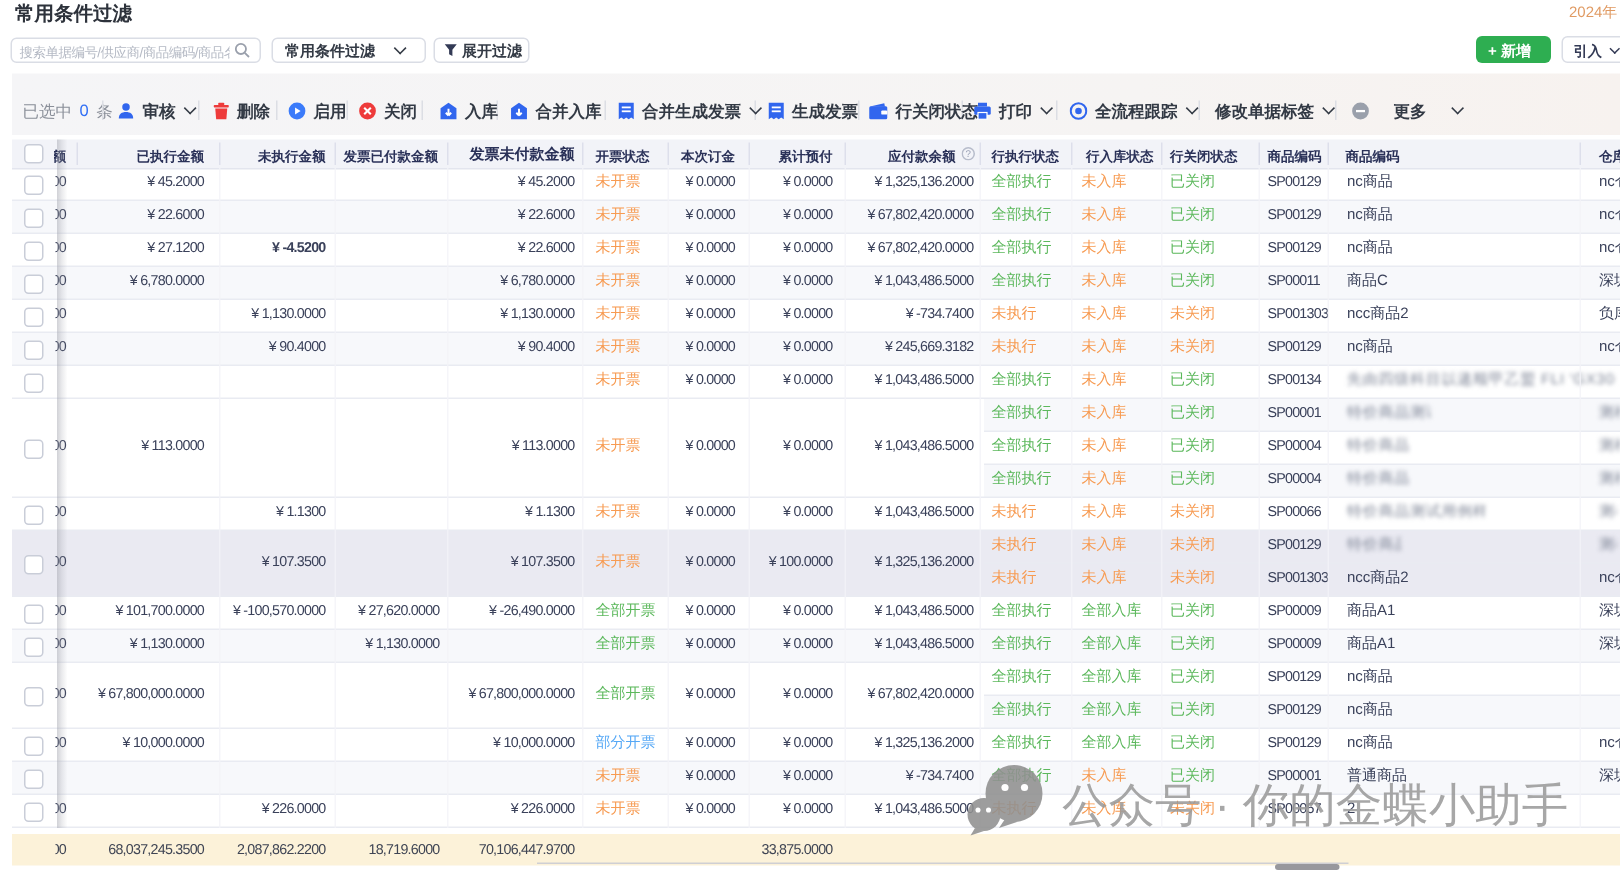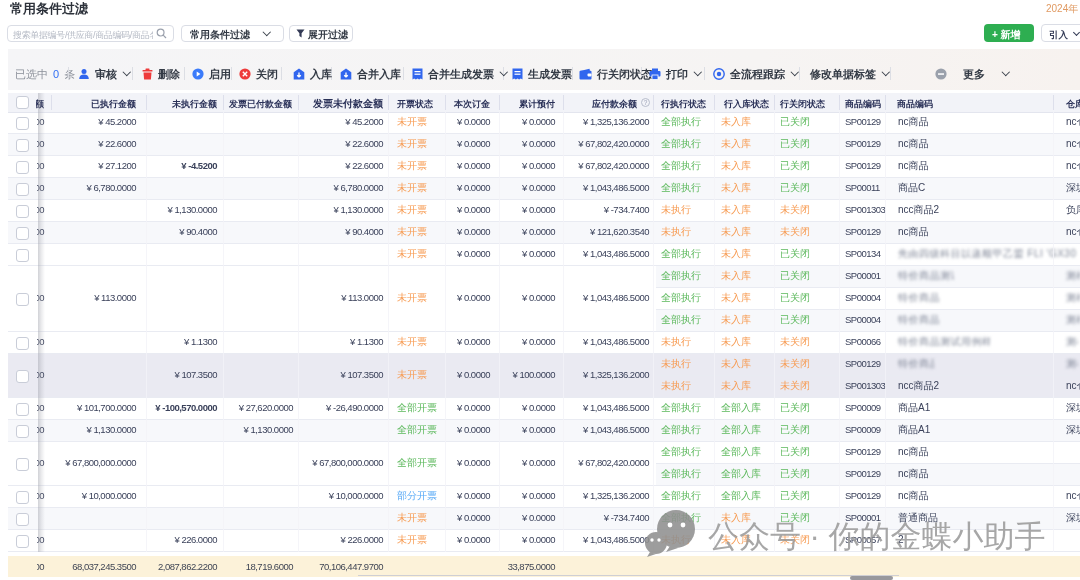--- a/index.html
+++ b/index.html
@@ -137,21 +137,21 @@
         <circle cx="6" cy="6" r="5.2" fill="none" stroke="#3166ee" stroke-width="1.4"></circle>
         <circle cx="6" cy="6" r="2.2" fill="#3166ee"></circle>
       </svg>
       <span>全流程跟踪</span>
       <span class="chev"></span>
     </div>
 <div class="tbi" style="left:810px;">
       <span>修改单据标签</span>
       <span class="chev"></span>
     </div>
-<div class="tbi" style="left:935px;gap:16px;">
+<div class="tbi" style="left:901px;gap:16px;">
       <svg width="12" height="12" viewBox="0 0 12 12">
         <circle cx="6" cy="6" r="5.6" fill="#9aa0ab"></circle>
         <rect x="3" y="5.3" width="6" height="1.5" fill="#fff"></rect>
       </svg>
       <span>更多</span>
       <span class="chev"></span>
     </div>
 <div class="abs" style="left:8px;top:93px;width:1072px;height:19px;background:#f2f3f8;"></div>
 <div class="cbx" style="left:16px;top:96px;"></div>
 <div class="abs" style="left:36px;top:93px;width:10px;height:19px;overflow:hidden;">
@@ -291,21 +291,21 @@
 <div class="abs" style="left:8px;top:222px;width:1072px;height:22px;background:#f7f8fb;"></div>
 <div class="abs" style="left:8px;top:243px;width:1072px;height:1px;background:#e9ebf2;"></div>
 <div class="cbx" style="left:16px;top:226.5px;"></div>
 <div class="abs" style="left:37px;top:226.0px;width:9px;height:12px;overflow:hidden;">
       <div class="num" style="right:2px;top:0;color:#3a415a;font-size:9.5px;position:absolute;">00</div>
     </div>
 <div class="num" style="right:863px;top:226.0px;color:#3a415a;font-size:9.5px;font-weight:400;">¥ 90.4000</div>
 <div class="num" style="right:697px;top:226.0px;color:#3a415a;font-size:9.5px;font-weight:400;">¥ 90.4000</div>
 <div class="num" style="right:590px;top:226.0px;color:#3a415a;font-size:9.5px;font-weight:400;">¥ 0.0000</div>
 <div class="num" style="right:525px;top:226.0px;color:#3a415a;font-size:9.5px;font-weight:400;">¥ 0.0000</div>
-<div class="num" style="right:431px;top:226.0px;color:#3a415a;font-size:9.5px;font-weight:400;">¥ 121,620.3540</div>
+<div class="num" style="right:431px;top:226.0px;color:#3a415a;font-size:9.5px;font-weight:400;">¥ 245,669.3182</div>
 <div class="ct" style="left:397px;top:226.0px;color:#f79b52;font-size:10px;font-weight:400;">未开票</div>
 <div class="ct" style="left:661px;top:226.0px;color:#f79b52;font-size:10px;font-weight:400;">未执行</div>
 <div class="ct" style="left:721px;top:226.0px;color:#f79b52;font-size:10px;font-weight:400;">未入库</div>
 <div class="ct" style="left:780px;top:226.0px;color:#f79b52;font-size:10px;font-weight:400;">未关闭</div>
 <div class="num" style="left:845px;top:226.0px;color:#3a415a;font-size:9.5px;font-weight:400;">SP00129</div>
 <div class="ct" style="left:898px;top:226.0px;color:#3a415a;font-size:10px;font-weight:400;">nc商品</div>
 <div class="abs" style="left:1060px;top:225.0px;width:20px;height:14px;overflow:hidden;">
       <div class="ct" style="left:6px;top:1px;font-size:10px;color:#3a415a;">nc仓</div>
     </div>
 <div class="abs" style="left:8px;top:265px;width:1072px;height:1px;background:#e9ebf2;"></div>
@@ -396,21 +396,21 @@
 <div class="ct" style="left:898px;top:380.0px;color:#3a415a;font-size:10px;font-weight:400;">ncc商品2</div>
 <div class="abs" style="left:1060px;top:379.0px;width:20px;height:14px;overflow:hidden;">
       <div class="ct" style="left:6px;top:1px;font-size:10px;color:#3a415a;">nc仓</div>
     </div>
 <div class="abs" style="left:8px;top:419px;width:1072px;height:1px;background:#e9ebf2;"></div>
 <div class="cbx" style="left:16px;top:402.5px;"></div>
 <div class="abs" style="left:37px;top:402.0px;width:9px;height:12px;overflow:hidden;">
       <div class="num" style="right:2px;top:0;color:#3a415a;font-size:9.5px;position:absolute;">00</div>
     </div>
 <div class="num" style="right:944px;top:402.0px;color:#3a415a;font-size:9.5px;font-weight:400;">¥ 101,700.0000</div>
-<div class="num" style="right:863px;top:402.0px;color:#3a415a;font-size:9.5px;font-weight:700;">¥ -100,570.0000</div>
+<div class="num" style="right:863px;top:402.0px;color:#3a415a;font-size:9.5px;font-weight:400;">¥ -100,570.0000</div>
 <div class="num" style="right:787px;top:402.0px;color:#3a415a;font-size:9.5px;font-weight:400;">¥ 27,620.0000</div>
 <div class="num" style="right:697px;top:402.0px;color:#3a415a;font-size:9.5px;font-weight:400;">¥ -26,490.0000</div>
 <div class="num" style="right:590px;top:402.0px;color:#3a415a;font-size:9.5px;font-weight:400;">¥ 0.0000</div>
 <div class="num" style="right:525px;top:402.0px;color:#3a415a;font-size:9.5px;font-weight:400;">¥ 0.0000</div>
 <div class="num" style="right:431px;top:402.0px;color:#3a415a;font-size:9.5px;font-weight:400;">¥ 1,043,486.5000</div>
 <div class="ct" style="left:397px;top:402.0px;color:#5cb85c;font-size:10px;font-weight:400;">全部开票</div>
 <div class="ct" style="left:661px;top:402.0px;color:#5cb85c;font-size:10px;font-weight:400;">全部执行</div>
 <div class="ct" style="left:721px;top:402.0px;color:#5cb85c;font-size:10px;font-weight:400;">全部入库</div>
 <div class="ct" style="left:780px;top:402.0px;color:#5cb85c;font-size:10px;font-weight:400;">已关闭</div>
 <div class="num" style="left:845px;top:402.0px;color:#3a415a;font-size:9.5px;font-weight:400;">SP00009</div>

